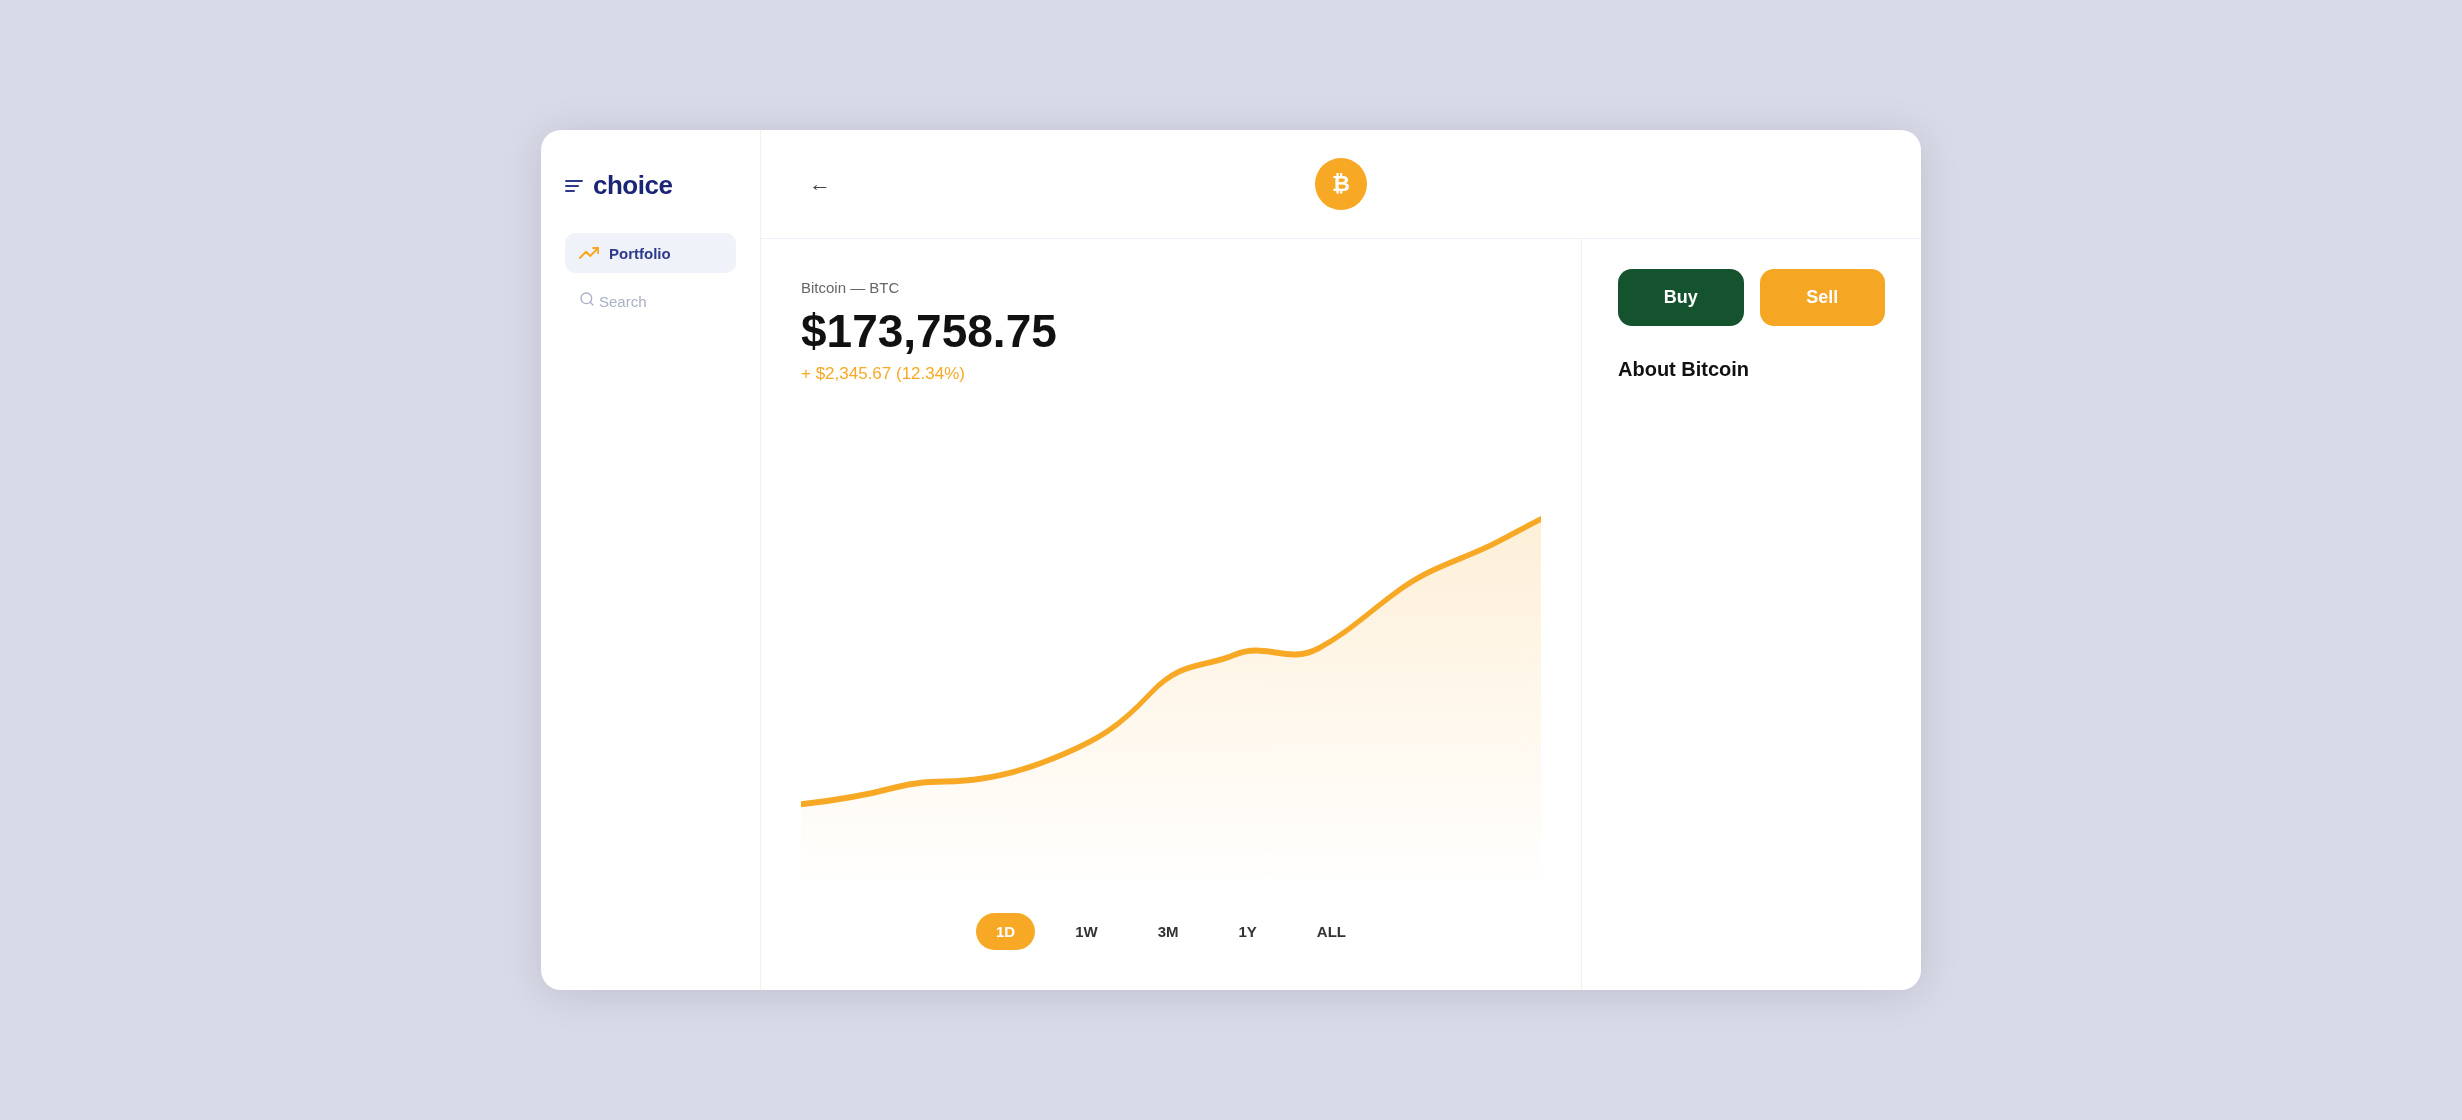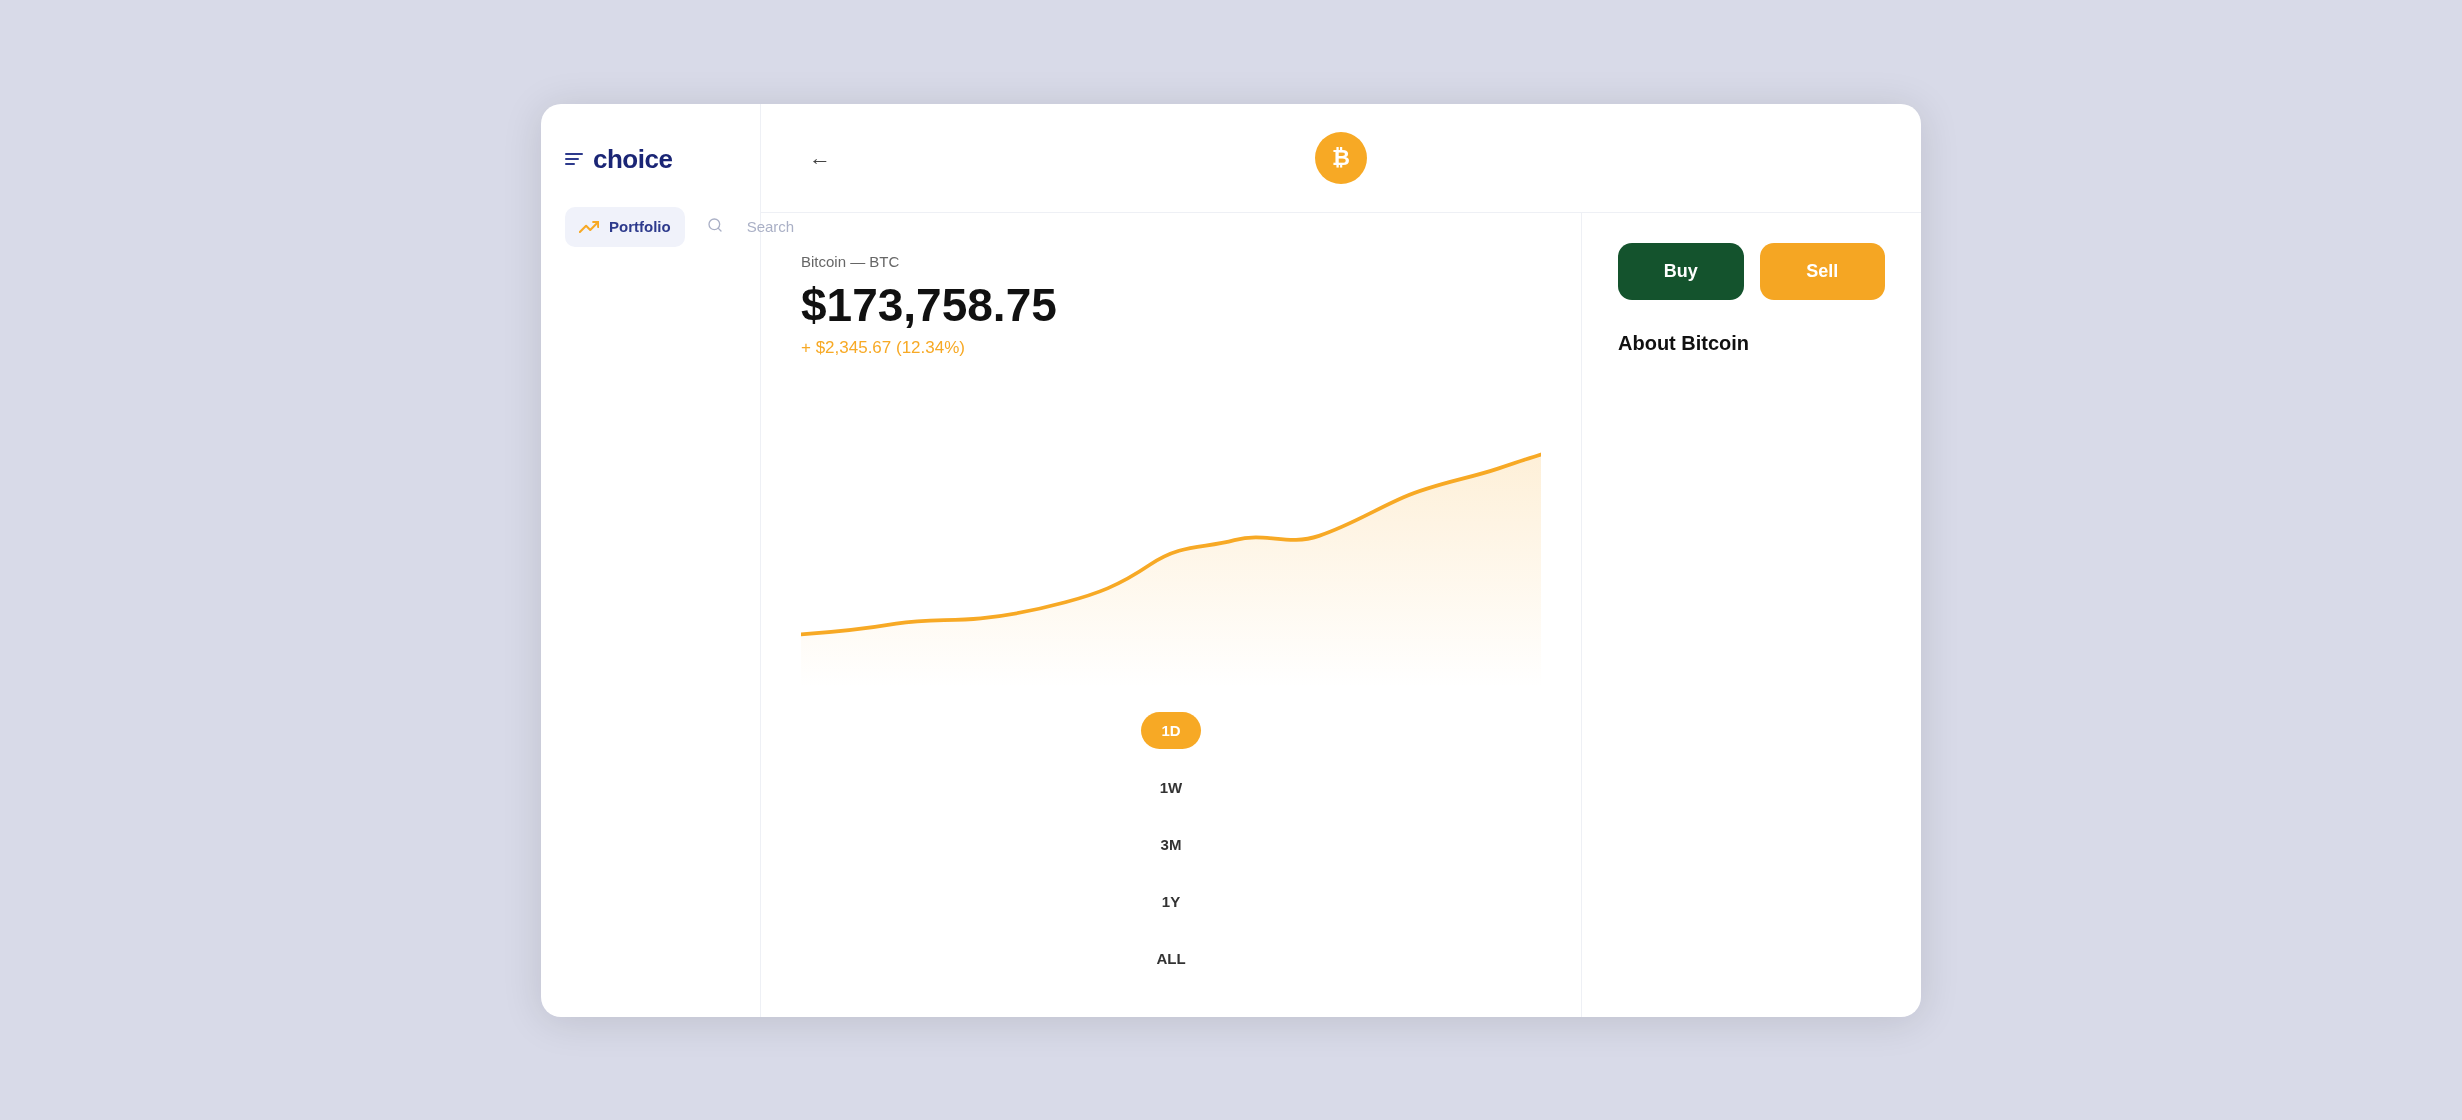--- a/index.html
+++ b/index.html
@@ -52,20 +52,21 @@
     .logo-icon span:nth-child(2) { width: 14px; }
     .logo-icon span:nth-child(3) { width: 10px; }
     .logo-text {
       font-size: 26px;
       font-weight: 700;
       color: #1a2575;
       letter-spacing: -0.5px;
     }
     .sidebar-nav {
       display: flex;
+      flex-direction: column;
       gap: 8px;
     }
     .nav-item {
       display: flex;
       align-items: center;
       gap: 10px;
       padding: 10px 14px;
       border-radius: 10px;
       cursor: pointer;
       font-size: 15px;
@@ -77,26 +78,25 @@
     .nav-item.active {
       background: #f0f2fa;
     }
     .nav-icon {
       width: 20px;
       height: 20px;
     }
     .search-box {
       display: flex;
       align-items: center;
-      gap: 24px;
+      gap: 4px;
       padding: 10px 14px;
       border-radius: 10px;
       background: transparent;
       cursor: text;
-      justify-content: center;
     }
     .search-icon-wrap {
       color: #aab0c6;
     }
     .search-placeholder {
       color: #aab0c6;
       font-size: 15px;
     }
     
     .main-content {
@@ -172,21 +172,20 @@
     .chart-wrapper svg {
       width: 100%;
       height: 100%;
     }
     .time-tabs {
       display: flex;
       align-items: center;
       justify-content: center;
       gap: 20px;
       padding: 24px 0 10px;
-      flex-direction: column;
     }
     .time-tab {
       padding: 10px 20px;
       border-radius: 50px;
       font-size: 15px;
       font-weight: 600;
       cursor: pointer;
       border: none;
       background: transparent;
       color: #333;

